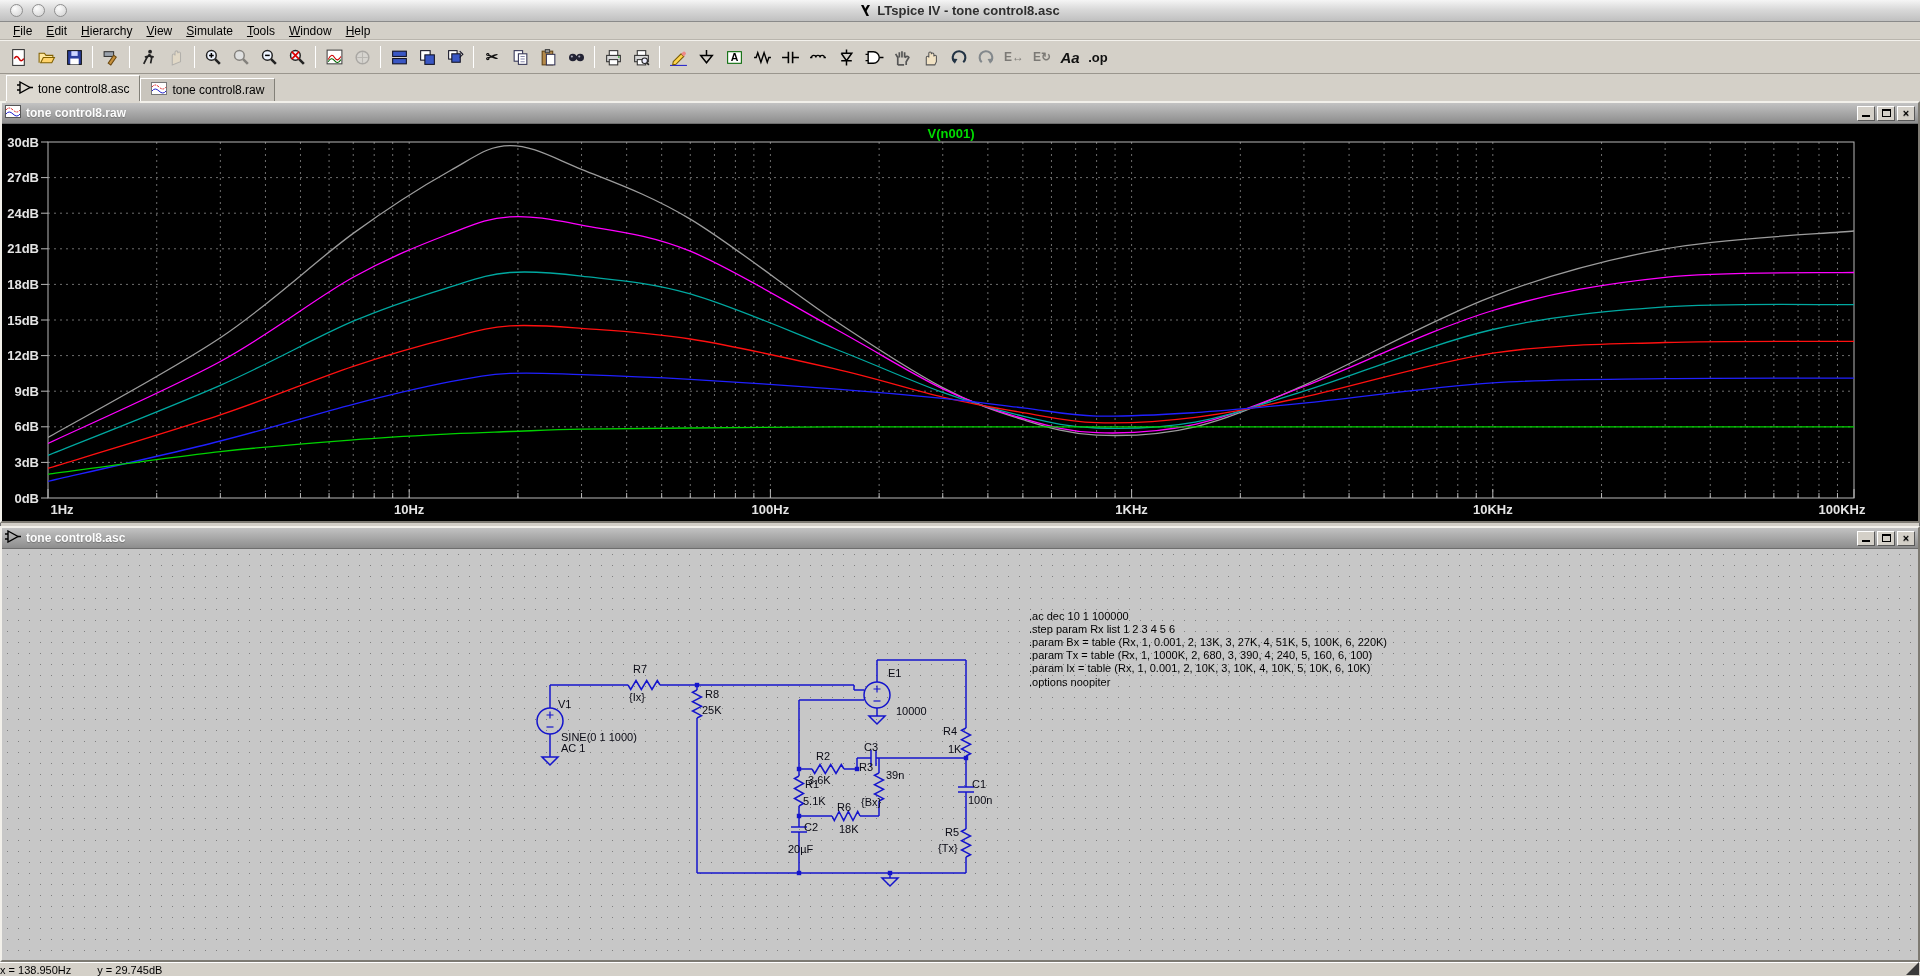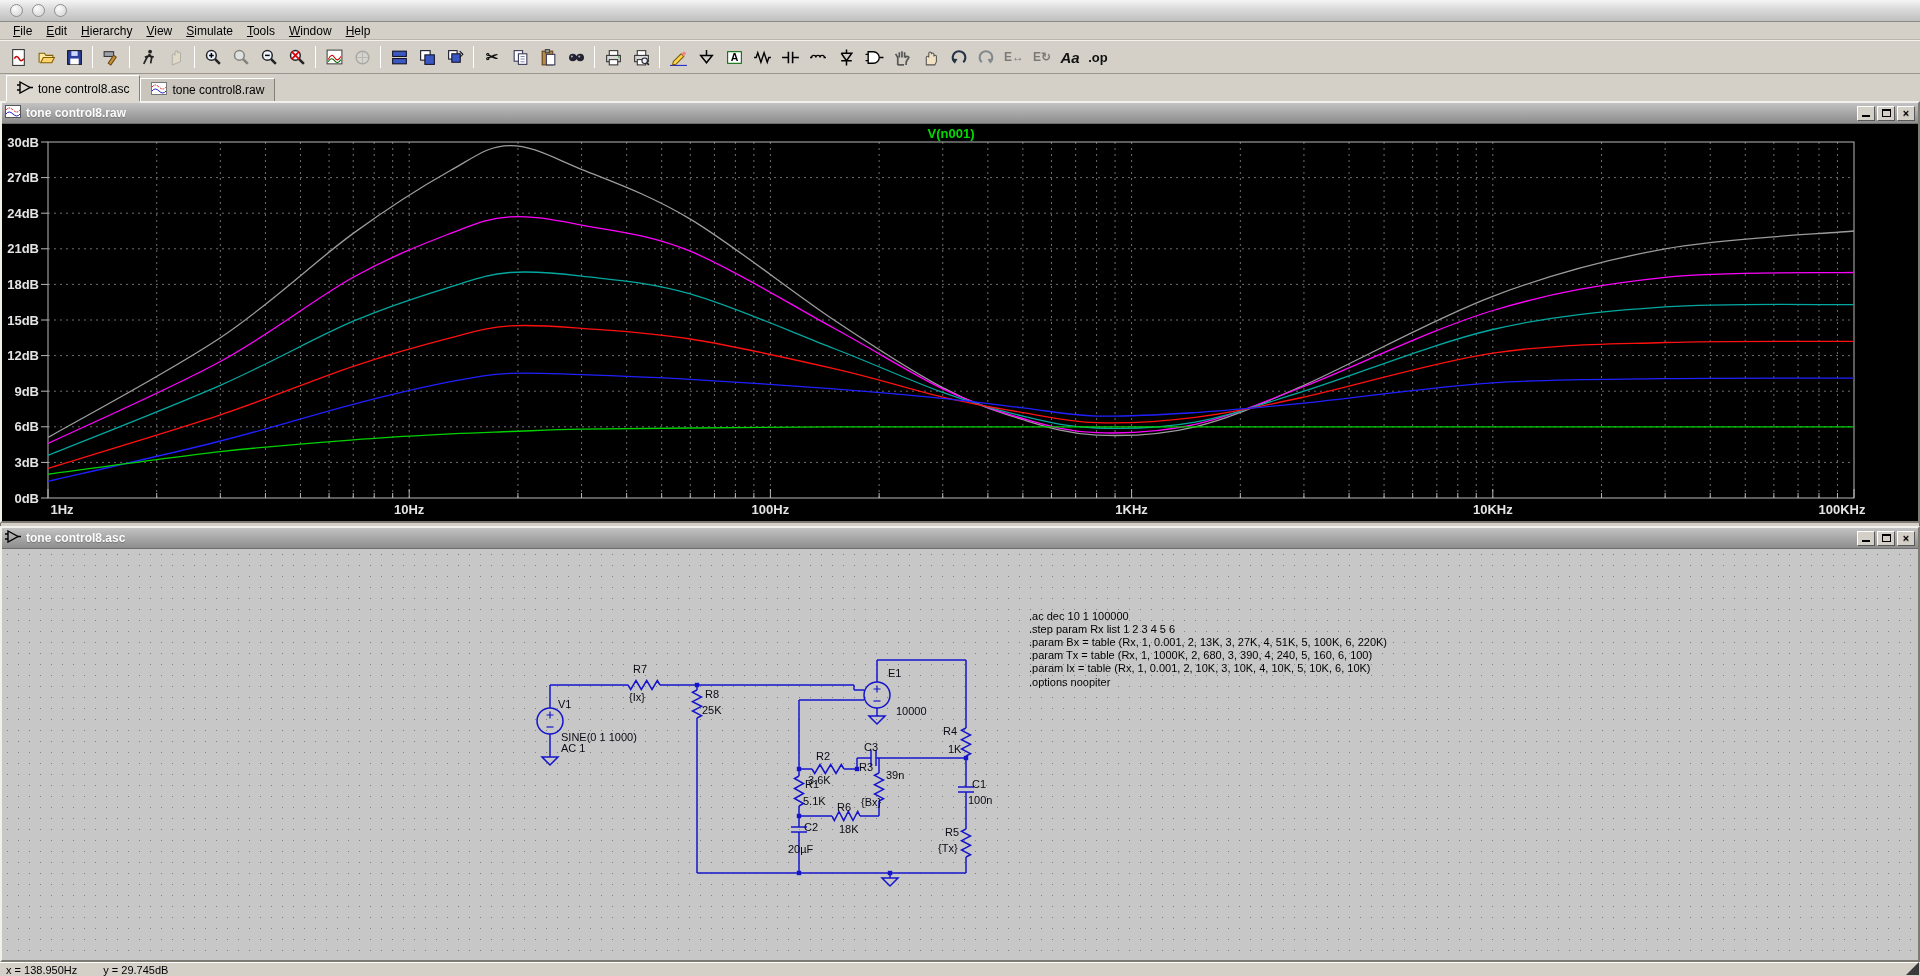--- a/index.html
+++ b/index.html
@@ -59,35 +59,39 @@
   .glyph-min{width:8px;height:7px;border-bottom:2px solid #000;}
   .glyph-max{width:9px;height:8px;border:1px solid #000;border-top-width:2px;}
   .plotarea{position:relative;background:#000;}
   .schcanvas{position:relative;background-color:#c7c7c7;
     background-image:radial-gradient(circle,#7f7f7f 0.9px,transparent 1px);
     background-size:11px 11px;}
   .schcanvas svg,.plotarea svg{position:absolute;left:0;top:0;}
   
   .statusbar{position:absolute;left:0;top:962px;width:1920px;height:14px;
     background:#d4d0c8;border-top:1px solid #fff;font-size:11px;color:#000;
-    display:flex;align-items:center;padding-left:6px;gap:26px;}
+    display:flex;align-items:center;gap:26px;}
   .grip{position:absolute;right:1px;bottom:1px;width:0;height:0;
     border-left:13px solid transparent;border-bottom:13px solid #3a3a3a;}
 </style>
 </head>
 <body>
 
 <div class="app">
 
   <div class="titlebar">
     <div class="trafficlights">
       <div class="tl"></div>
       <div class="tl"></div>
       <div class="tl"></div>
     </div>
+    <div class="wintitle"><span class="x11"><svg width="11" height="11" viewBox="0 0 11 11">
+            <path d="M1 0 L6.5 11 L9 11 L3.5 0 Z" fill="#000"></path>
+            <path d="M10 0 L6 7 L4.7 4.6 L7.5 0 Z" fill="#000"></path>
+          </svg></span><span>LTspice IV - tone control8.asc</span></div>
   </div>
 
   <div class="menubar" id="menubar">
       <div class="menuitem"><u>F</u>ile</div>
       <div class="menuitem"><u>E</u>dit</div>
       <div class="menuitem"><u>H</u>ierarchy</div>
       <div class="menuitem"><u>V</u>iew</div>
       <div class="menuitem"><u>S</u>imulate</div>
       <div class="menuitem"><u>T</u>ools</div>
       <div class="menuitem"><u>W</u>indow</div>

